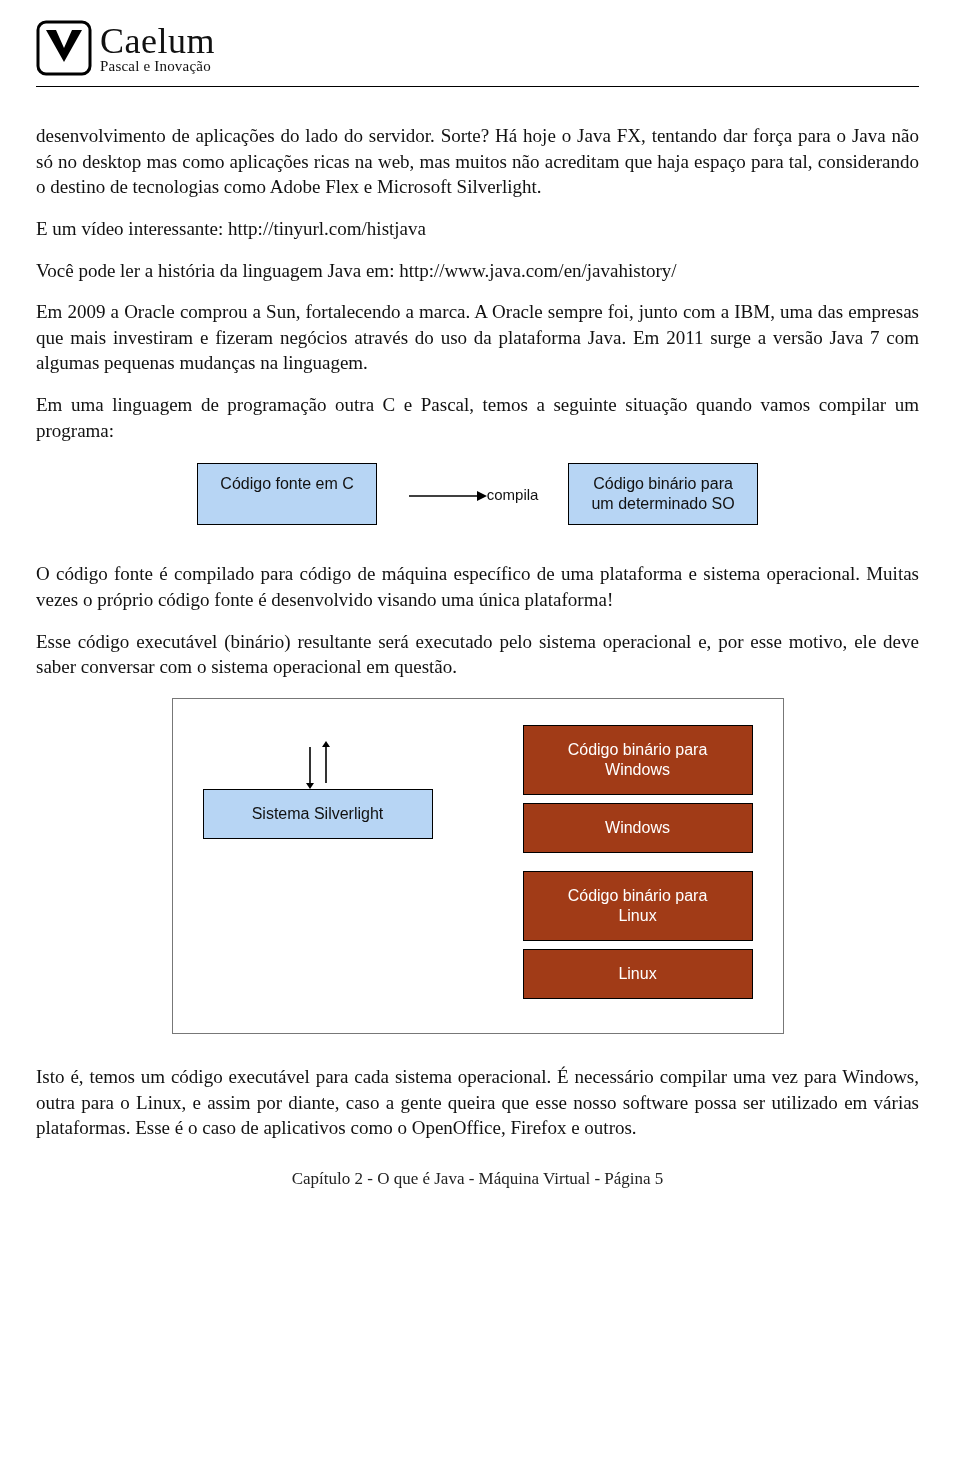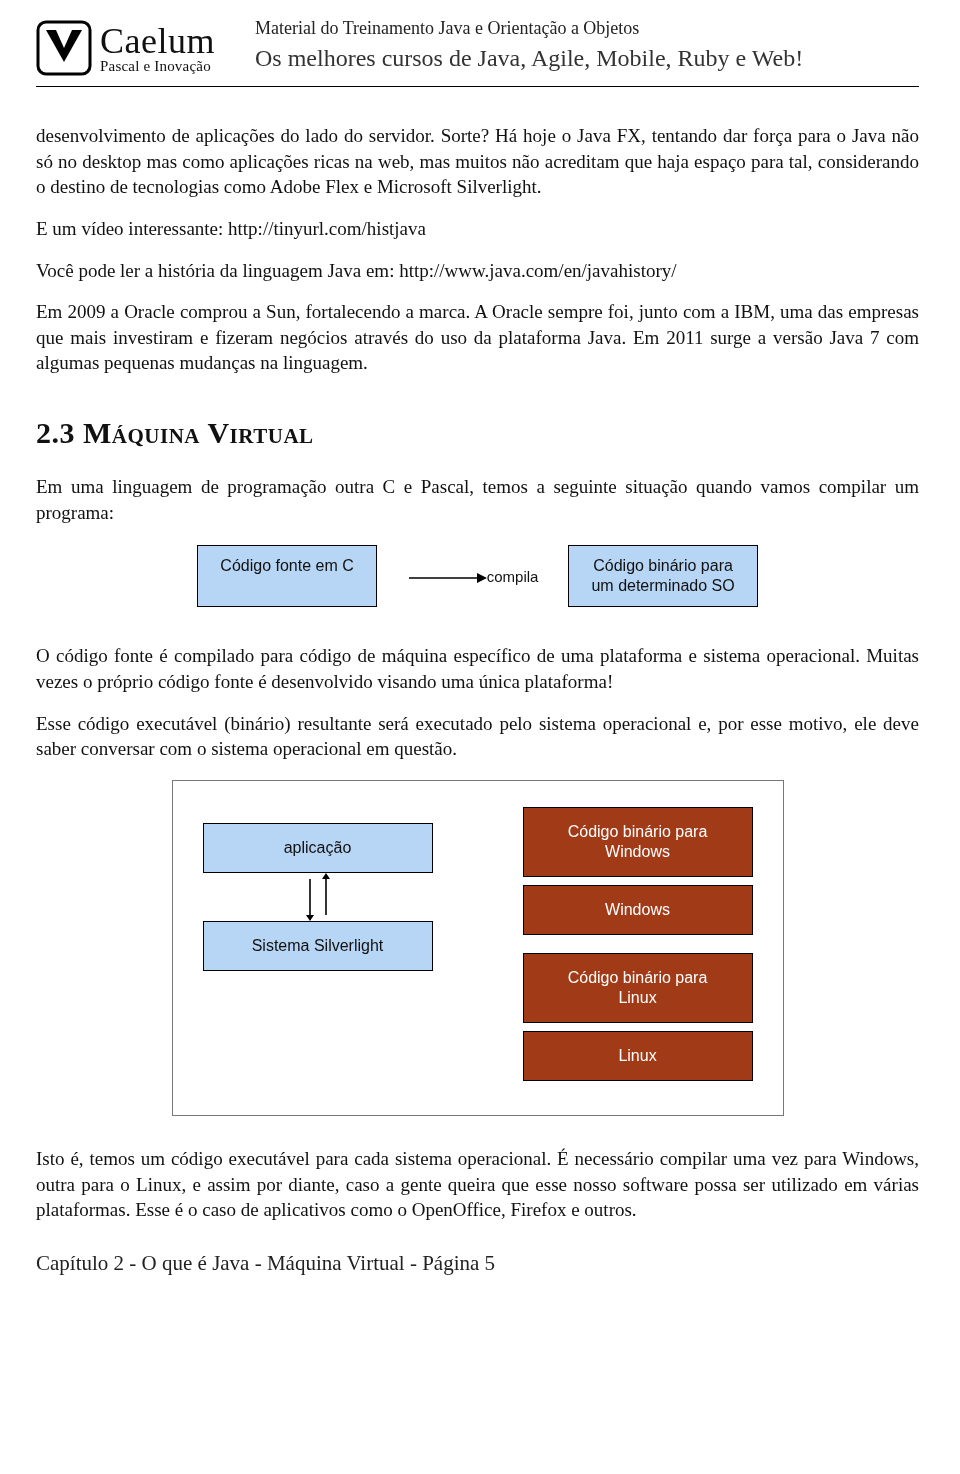--- a/index.html
+++ b/index.html
@@ -115,22 +115,22 @@
     text-align: center;
     min-width: 180px;
     line-height: 1.25;
   }
   .blue { background: #b7d5f4; }
   .brown { background: #a13b17; color: #fff; }
   .vconn svg { display:block; }
   .stack .lbox + .lbox { margin-top: 8px; }
 
   .footer-line {
-    text-align: left;
-    font-size: 21px;
+    text-align: center;
+    font-size: 17px;
     margin-top: 28px;
     color: #222;
   }
 </style>
 </head>
 <body>
 
 <div class="page">
 
   <div class="header-row">
@@ -139,34 +139,29 @@
         <svg width="56" height="56" viewBox="0 0 56 56">
           <rect x="2" y="2" width="52" height="52" rx="8" ry="8" fill="none" stroke="#000" stroke-width="3"></rect>
           <path d="M28 42 L10 10 L20 10 L28 28 L36 10 L46 10 Z" fill="#000"></path>
         </svg>
       </span>
       <span class="logo-text">
         <div class="brand">Caelum</div>
         <div class="tag">Pascal e Inovação</div>
       </span>
     </div>
-    <div class="header-right">
-      <div class="training-note">Material do Treinamento Java e Orientação a Objetos</div>
-      <div class="tagline-bar">Os melhores cursos de Java, Agile, Mobile, Ruby e Web!</div>
-    </div>
   </div>
 
   <hr class="header-rule">
 
   <p class="body">desenvolvimento de aplicações do lado do servidor. Sorte? Há hoje o Java FX, tentando dar força para o Java não só no desktop mas como aplicações ricas na web, mas muitos não acreditam que haja espaço para tal, considerando o destino de tecnologias como Adobe Flex e Microsoft Silverlight.</p>
   <p class="body">E um vídeo interessante: http://tinyurl.com/histjava</p>
   <p class="body">Você pode ler a história da linguagem Java em: http://www.java.com/en/javahistory/</p>
   <p class="body">Em 2009 a Oracle comprou a Sun, fortalecendo a marca. A Oracle sempre foi, junto com a IBM, uma das empresas que mais investiram e fizeram negócios através do uso da plataforma Java. Em 2011 surge a versão Java 7 com algumas pequenas mudanças na linguagem.</p>
 
-  <h2 class="section">2.3   Máquina Virtual</h2>
 
   <p class="body">Em uma linguagem de programação outra C e Pascal, temos a seguinte situação quando vamos compilar um programa:</p>
 
   <div class="diagram1">
     <div class="d-box">Código fonte em C</div>
     <div class="d-arrow-block">
       <svg width="80" height="20">
         <line x1="2" y1="10" x2="70" y2="10" stroke="#000" stroke-width="1.6"></line>
         <polygon points="70,5 80,10 70,15" fill="#000"></polygon>
       </svg>
@@ -176,21 +171,20 @@
 um determinado SO</div>
   </div>
 
   <p class="body">O código fonte é compilado para código de máquina específico de uma plataforma e sistema operacional. Muitas vezes o próprio código fonte é desenvolvido visando uma única plataforma!</p>
   <p class="body">Esse código executável (binário) resultante será executado pelo sistema operacional e, por esse motivo, ele deve saber conversar com o sistema operacional em questão.</p>
 
   <div class="diagram2-wrap">
     <div class="diagram2">
       <div class="col">
         <div style="height:16px;"></div>
-        <div class="lbox blue">aplicação</div>
         <div class="vconn">
           <svg width="40" height="48">
             <line x1="12" y1="6" x2="12" y2="42" stroke="#000" stroke-width="1.6"></line>
             <polygon points="8,42 12,48 16,42" fill="#000"></polygon>
             <line x1="28" y1="6" x2="28" y2="42" stroke="#000" stroke-width="1.6"></line>
             <polygon points="24,6 28,0 32,6" fill="#000"></polygon>
           </svg>
         </div>
         <div class="lbox blue">Sistema Silverlight</div>
       </div>

